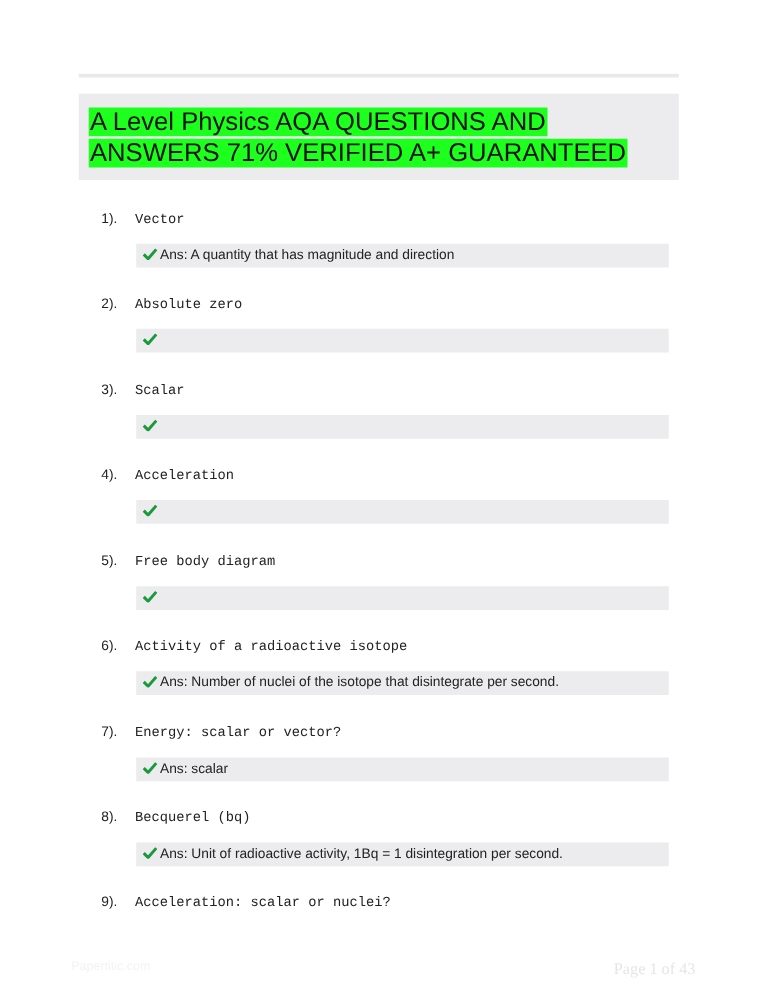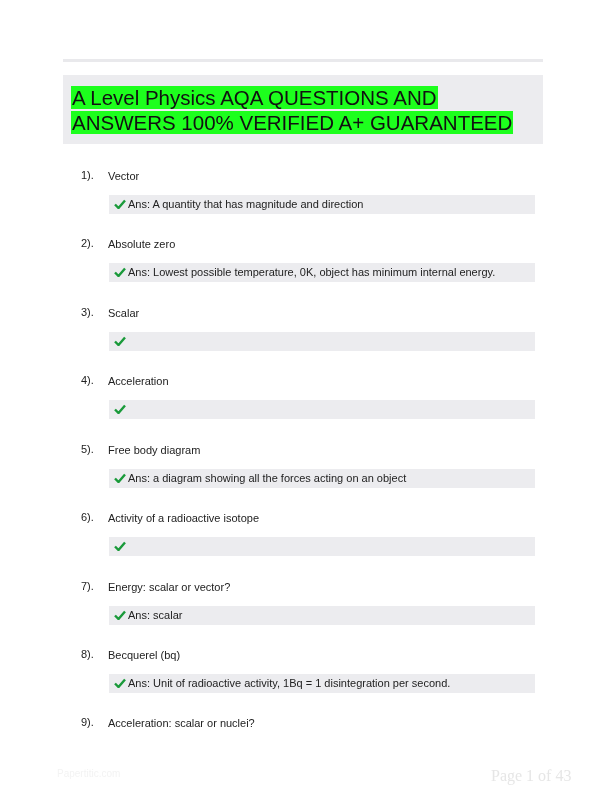--- a/index.html
+++ b/index.html
@@ -5,57 +5,57 @@
   html, body { margin: 0; padding: 0; background: #ffffff; }
   body { width: 606px; height: 800px; position: relative; overflow: hidden;
          font-family: "Liberation Sans", "DejaVu Sans", sans-serif; color: #222; }
   .top-rule { position: absolute; left: 63px; top: 59px; width: 480px; height: 3px; background: #e9e9ec; }
   .title-box { position: absolute; left: 63px; top: 75px; width: 480px; height: 69px; background: #ececef; }
   .title { position: absolute; left: 8px; top: 10px; margin: 0; font-size: 20.5px; font-weight: normal;
            line-height: 25px; color: #111; }
   .title span { background: #1dff1d; box-decoration-break: clone; -webkit-box-decoration-break: clone; padding: 0 1px; }
   .item { position: absolute; left: 63px; width: 480px; }
   .num { position: absolute; left: 18px; top: 0; font-size: 11px; color: #222; }
-  .q { position: absolute; left: 45px; top: 1px; font-size: 11px; color: #222; }
+  .q { position: absolute; left: 45px; top: 1px; font-size: 11px; color: #222; font-family: Liberation Mono, monospace; }
   .ans { position: absolute; left: 46px; top: 26px; width: 426px; height: 19px; background: #ececef;
          font-size: 11px; line-height: 19px; color: #222; }
   .check { display: inline-block; width: 12px; margin-left: 5px; margin-right: 2px; vertical-align: middle; position: relative; top: -1px; }
   .footer-left { position: absolute; left: 57px; top: 768px; font-size: 10px; color: #f3f3f3; }
-  .footer-right { position: absolute; left: 491px; top: 767px; font-size: 16px; color: #e6e6e6;
+  .footer-right { position: absolute; left: 491px; top: 767px; font-size: 13px; color: #e6e6e6;
                   font-family: "Liberation Serif", serif; }
 </style>
 </head>
 <body>
 
 <div class="top-rule"></div>
 
 <div class="title-box">
   <h1 class="title">
     <span>A Level Physics AQA QUESTIONS AND</span><br>
-    <span>ANSWERS 100% VERIFIED A+ GUARANTEED</span>
+    <span>ANSWERS 71% VERIFIED A+ GUARANTEED</span>
   </h1>
 </div>
 
 <div class="item" style="top:169px">
   <div class="num">1).</div>
   <div class="q">Vector</div>
   <div class="ans">
     <svg class="check" viewBox="0 0 12 10" width="12" height="10">
         <path d="M1 5.5 L4.5 9 L11 1.5" stroke="#1a9a3a" stroke-width="2.4" fill="none"></path>
       </svg><span>Ans: A quantity that has magnitude and direction</span>
   </div>
 </div>
 
 <div class="item" style="top:237px">
   <div class="num">2).</div>
   <div class="q">Absolute zero</div>
   <div class="ans">
     <svg class="check" viewBox="0 0 12 10" width="12" height="10">
         <path d="M1 5.5 L4.5 9 L11 1.5" stroke="#1a9a3a" stroke-width="2.4" fill="none"></path>
-      </svg><span>Ans: Lowest possible temperature, 0K, object has minimum internal energy.</span>
+      </svg>
   </div>
 </div>
 
 <div class="item" style="top:306px">
   <div class="num">3).</div>
   <div class="q">Scalar</div>
   <div class="ans">
     <svg class="check" viewBox="0 0 12 10" width="12" height="10">
         <path d="M1 5.5 L4.5 9 L11 1.5" stroke="#1a9a3a" stroke-width="2.4" fill="none"></path>
       </svg>
@@ -71,31 +71,31 @@
       </svg>
   </div>
 </div>
 
 <div class="item" style="top:443px">
   <div class="num">5).</div>
   <div class="q">Free body diagram</div>
   <div class="ans">
     <svg class="check" viewBox="0 0 12 10" width="12" height="10">
         <path d="M1 5.5 L4.5 9 L11 1.5" stroke="#1a9a3a" stroke-width="2.4" fill="none"></path>
-      </svg><span>Ans: a diagram showing all the forces acting on an object</span>
+      </svg>
   </div>
 </div>
 
 <div class="item" style="top:511px">
   <div class="num">6).</div>
   <div class="q">Activity of a radioactive isotope</div>
   <div class="ans">
     <svg class="check" viewBox="0 0 12 10" width="12" height="10">
         <path d="M1 5.5 L4.5 9 L11 1.5" stroke="#1a9a3a" stroke-width="2.4" fill="none"></path>
-      </svg>
+      </svg><span>Ans: Number of nuclei of the isotope that disintegrate per second.</span>
   </div>
 </div>
 
 <div class="item" style="top:580px">
   <div class="num">7).</div>
   <div class="q">Energy: scalar or vector?</div>
   <div class="ans">
     <svg class="check" viewBox="0 0 12 10" width="12" height="10">
         <path d="M1 5.5 L4.5 9 L11 1.5" stroke="#1a9a3a" stroke-width="2.4" fill="none"></path>
       </svg><span>Ans: scalar</span>

